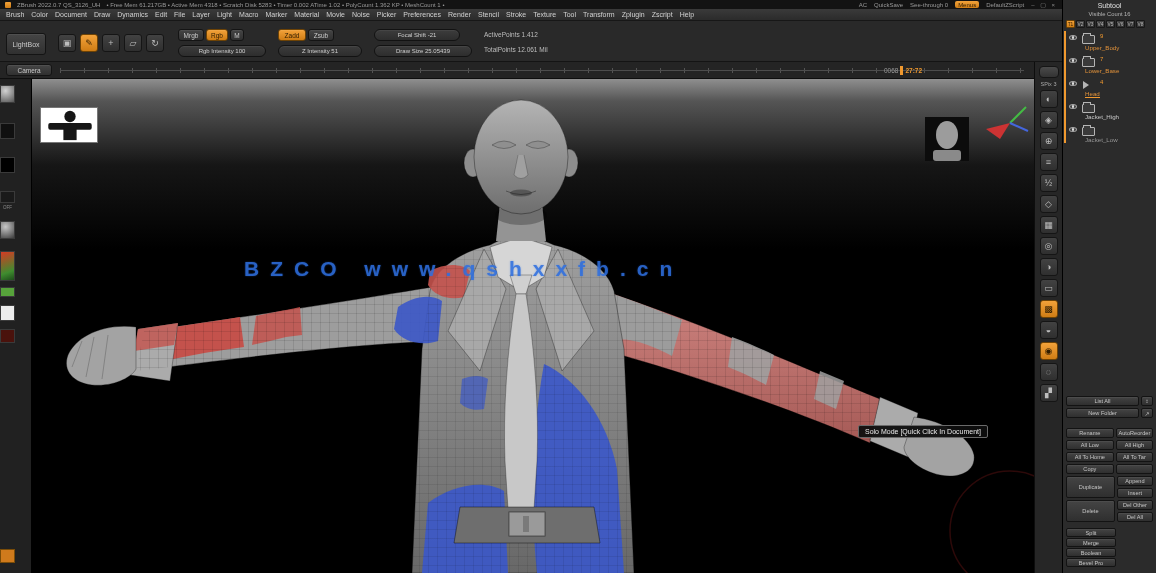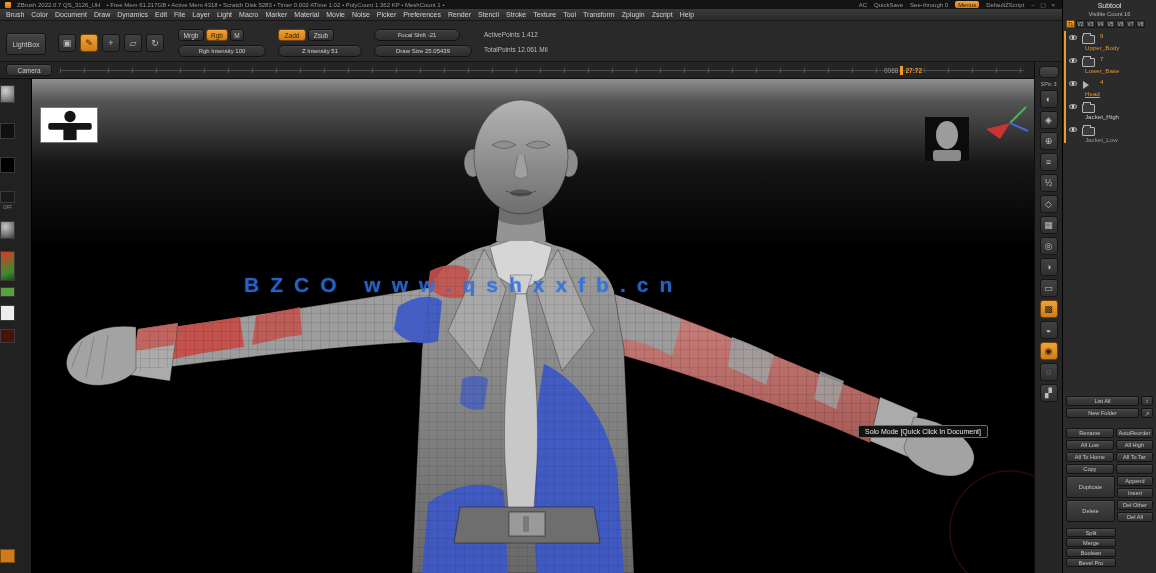--- a/index.html
+++ b/index.html
@@ -55,21 +55,21 @@
 
   
   .leftshelf{position:absolute;left:0;top:79px;width:32px;height:494px;background:#212121;border-right:1px solid #000;}
   .lthumb{position:absolute;left:0;width:15px;border:1px solid #3a3a3a;}
   .lt-label{position:absolute;left:0;width:15px;text-align:center;font-size:4.5px;color:#8a8a8a;}
 
   
   .canvas{position:absolute;left:32px;top:79px;width:1002px;height:494px;
     background:linear-gradient(#8f8f8f 0px,#555 22px,#161616 86px,#000 170px);}
   .character{position:absolute;inset:0;width:100%;height:100%;}
-  .watermark{position:absolute;left:212px;top:194px;font-size:21px;font-weight:bold;letter-spacing:11px;
+  .watermark{position:absolute;left:212px;top:178px;font-size:21px;font-weight:bold;letter-spacing:11px;
     color:#2e6fe0;opacity:.88;white-space:nowrap;text-shadow:0 0 2px rgba(46,111,224,.5);}
   .navthumb{position:absolute;left:8px;top:28px;width:58px;height:36px;background:#fff;border:1px solid #777;}
   .headprev{position:absolute;left:893px;top:38px;width:44px;height:44px;}
   .gizmo{position:absolute;left:950px;top:20px;width:48px;height:48px;}
   .tooltip{position:absolute;left:826px;top:346px;background:rgba(14,14,14,.95);border:1px solid #6a6a6a;
     color:#e8e8e8;font-size:7px;padding:2px 6px;border-radius:2px;white-space:nowrap;}
 
   
   .rightshelf{position:absolute;left:1034px;top:62px;width:28px;height:511px;background:#262626;border-left:1px solid #0d0d0d;
     display:flex;flex-direction:column;align-items:center;gap:3px;padding-top:4px;}

